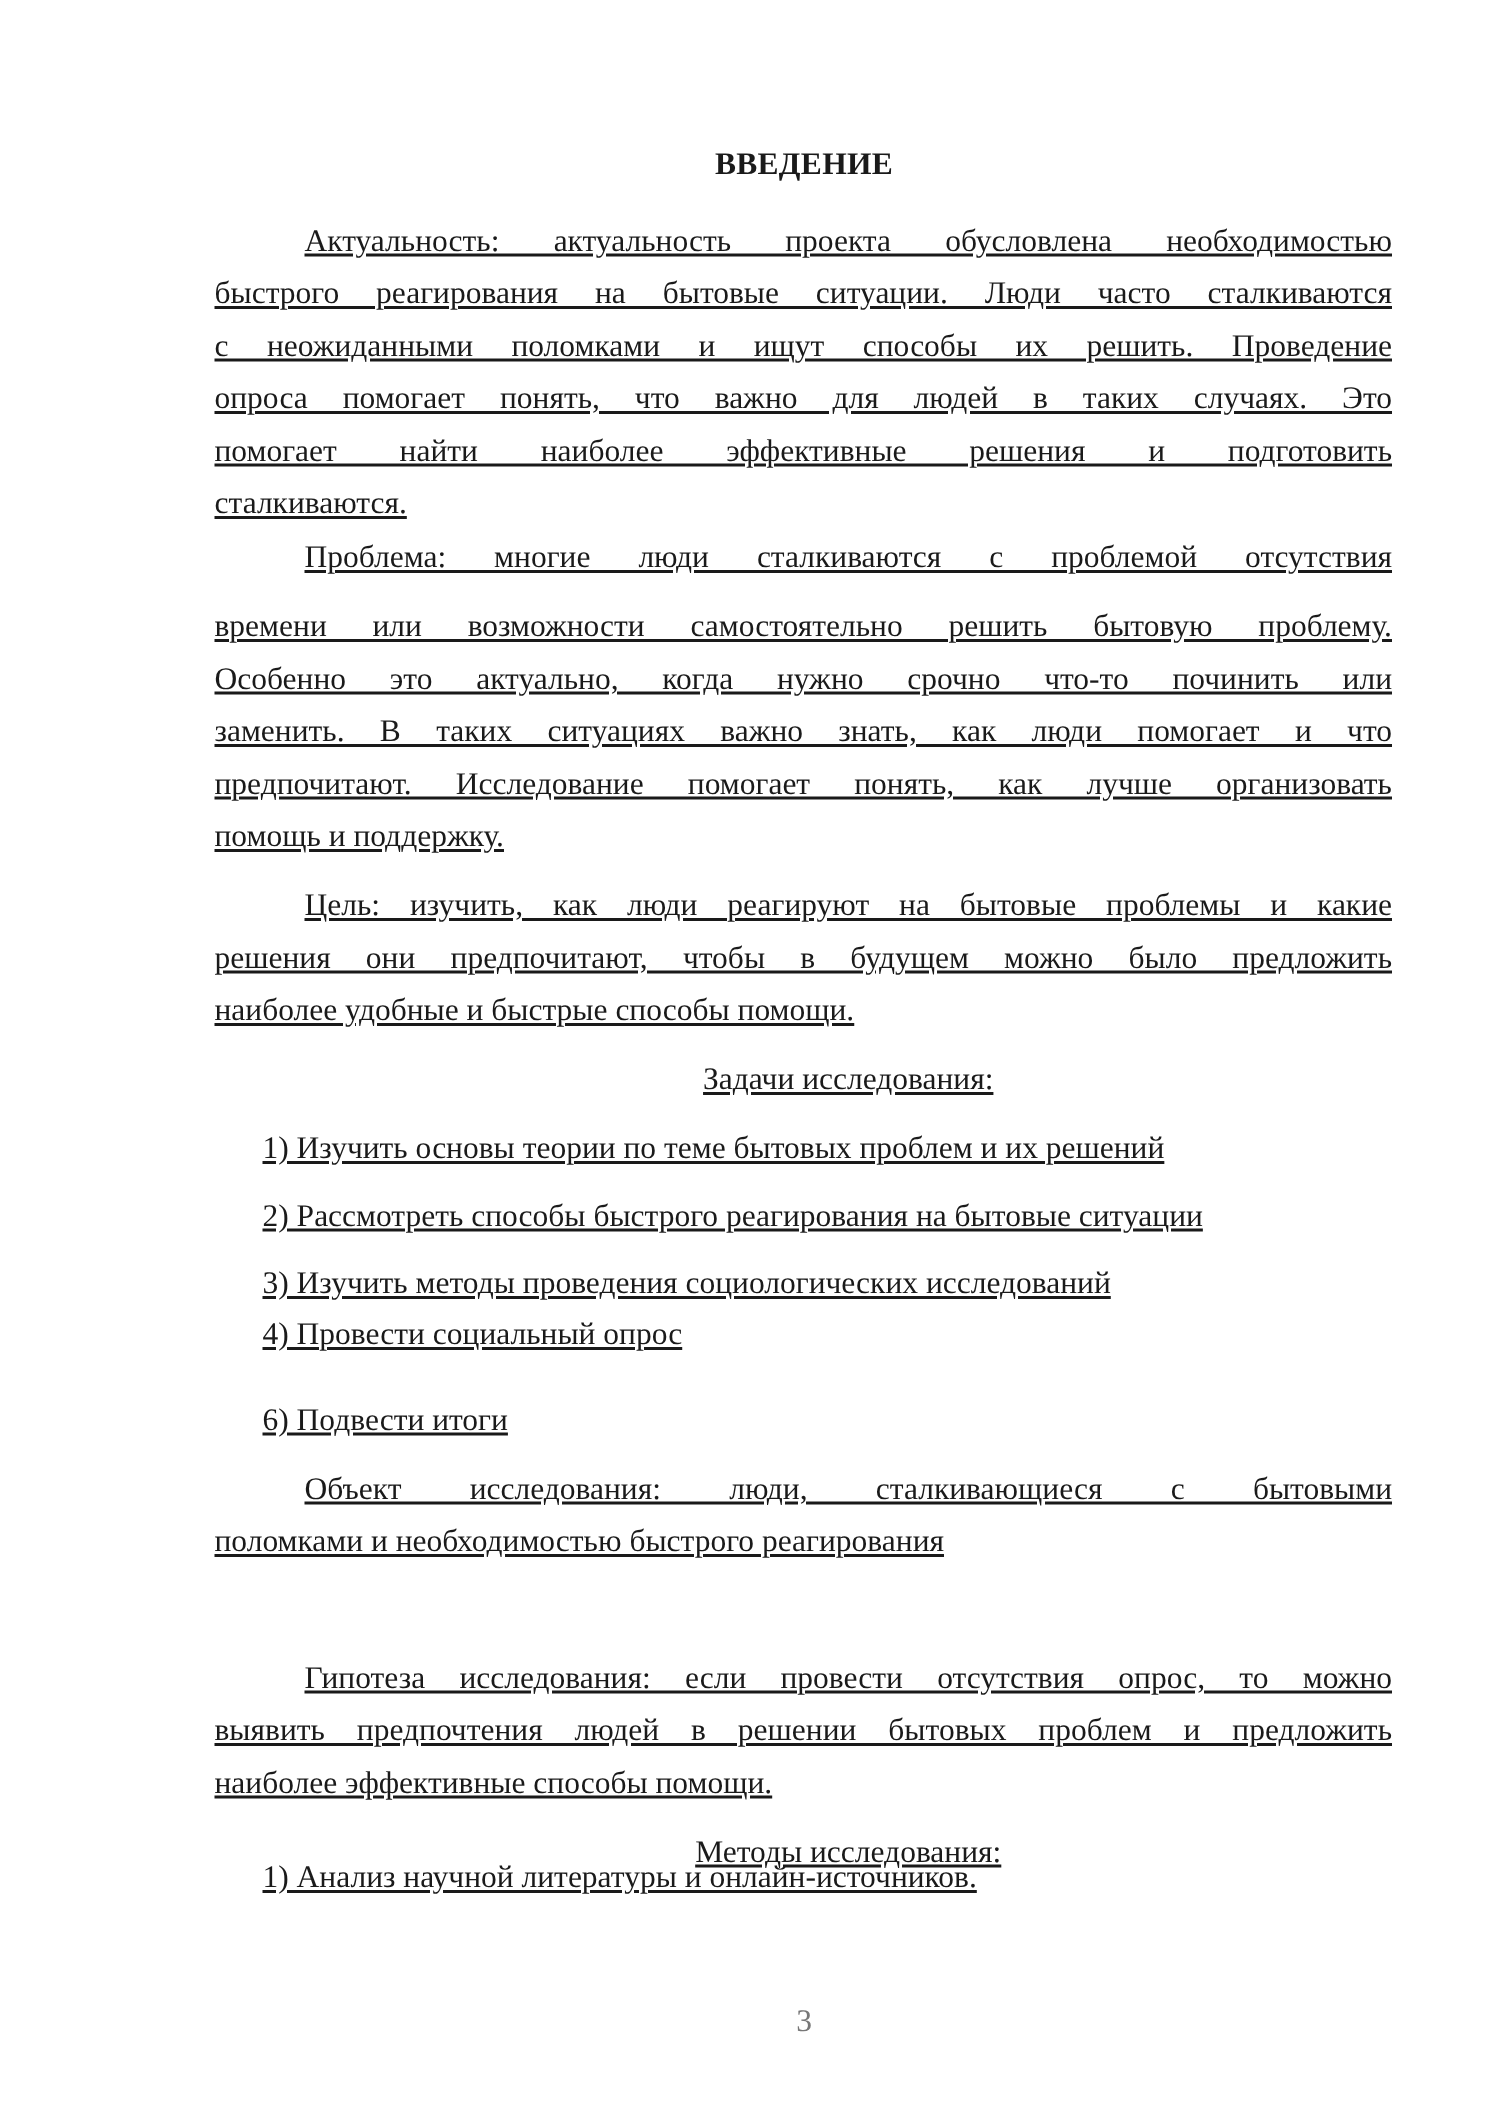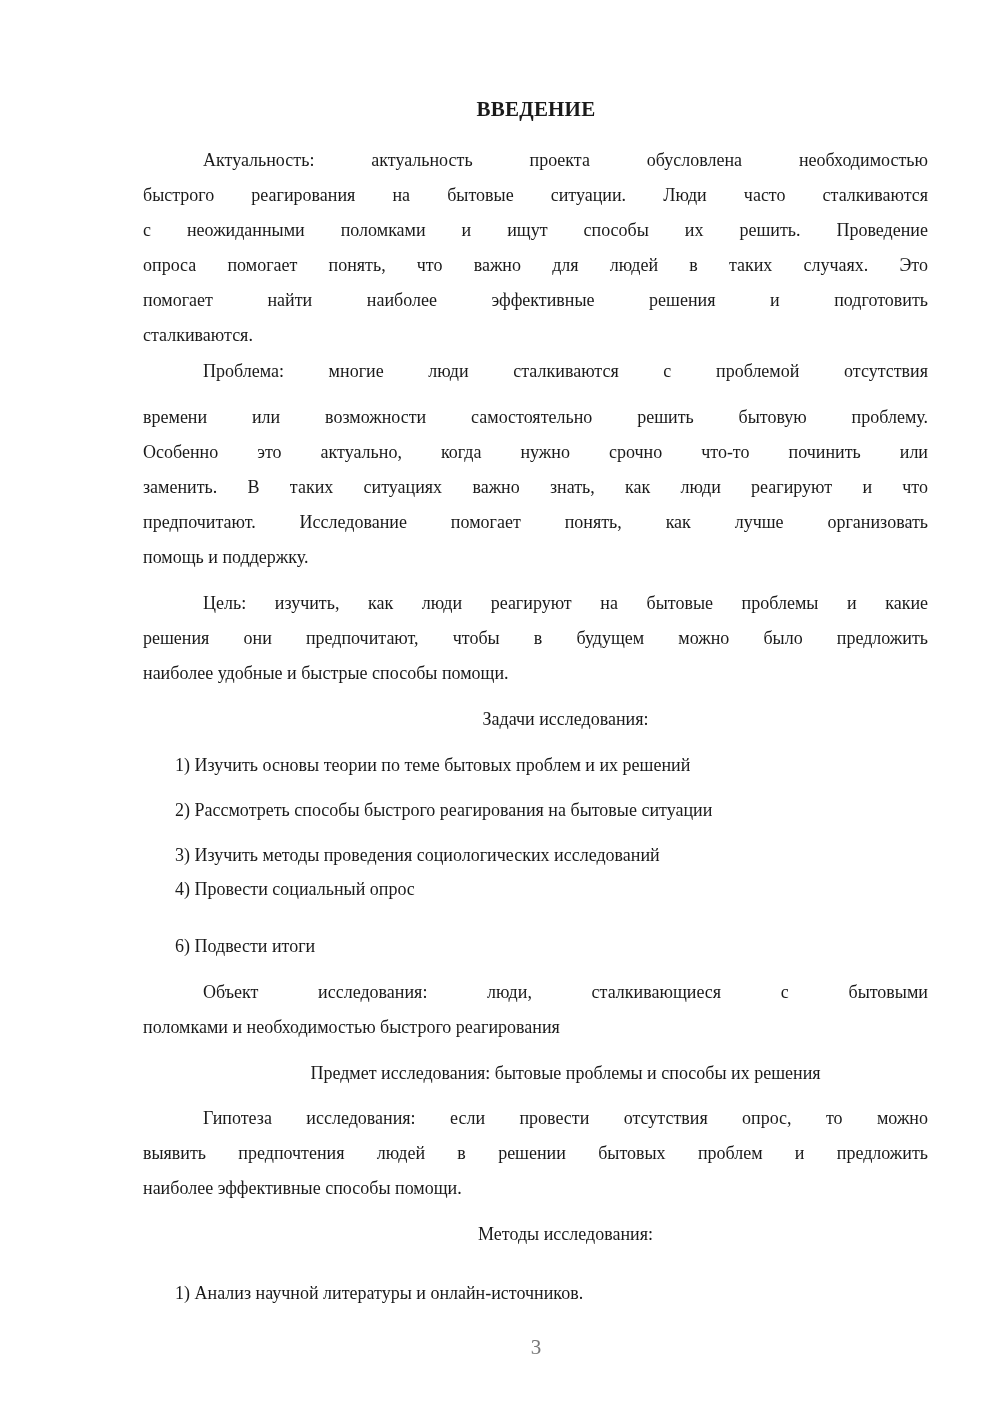--- a/index.html
+++ b/index.html
@@ -29,23 +29,24 @@
       top: 97px;
       text-align: center;
       font-weight: bold;
       font-size: 21px;
       letter-spacing: 0.2px;
     }
     .line {
       position: absolute;
       left: 143px;
       width: 785px;
-      font-size: 18px;
+      font-size: 21px;
       line-height: 26px;
       white-space: nowrap;
+      text-decoration: underline;
     }
     .line.justify {
       text-align: justify;
       text-align-last: justify;
       white-space: normal;
     }
     .line.indent { left: 203px; width: 725px; text-align: center; }
     .line.list { left: 175px; width: 760px; }
     .page-number {
       position: absolute;
@@ -70,21 +71,21 @@
     <div class="line justify" style="top:217px">с неожиданными поломками и ищут способы их решить. Проведение</div>
     <div class="line justify" style="top:252px">опроса помогает понять, что важно для людей в таких случаях. Это</div>
     <div class="line justify" style="top:287px">помогает найти наиболее эффективные решения и подготовить</div>
     <div class="line" style="top:322px">сталкиваются.</div>
   </div>
 
   <div>
     <div class="line indent justify" style="top:358px">Проблема: многие люди сталкиваются с проблемой отсутствия</div>
     <div class="line justify" style="top:404px">времени или возможности самостоятельно решить бытовую проблему.</div>
     <div class="line justify" style="top:439px">Особенно это актуально, когда нужно срочно что-то починить или</div>
-    <div class="line justify" style="top:474px">заменить. В таких ситуациях важно знать, как люди реагируют и что</div>
+    <div class="line justify" style="top:474px">заменить. В таких ситуациях важно знать, как люди помогает и что</div>
     <div class="line justify" style="top:509px">предпочитают. Исследование помогает понять, как лучше организовать</div>
     <div class="line" style="top:544px">помощь и поддержку.</div>
   </div>
 
   <div>
     <div class="line indent justify" style="top:590px">Цель: изучить, как люди реагируют на бытовые проблемы и какие</div>
     <div class="line justify" style="top:625px">решения они предпочитают, чтобы в будущем можно было предложить</div>
     <div class="line" style="top:660px">наиболее удобные и быстрые способы помощи.</div>
   </div>
 
@@ -95,27 +96,26 @@
     <div class="line list" style="top:842px">3) Изучить методы проведения социологических исследований</div>
     <div class="line list" style="top:876px">4) Провести социальный опрос</div>
     <div class="line list" style="top:933px">6) Подвести итоги</div>
   </div>
 
   <div>
     <div class="line indent justify" style="top:979px">Объект исследования: люди, сталкивающиеся с бытовыми</div>
     <div class="line" style="top:1014px">поломками и необходимостью быстрого реагирования</div>
   </div>
 
-  <div class="line indent" style="top:1060px">Предмет исследования: бытовые проблемы и способы их решения</div>
 
   <div>
     <div class="line indent justify" style="top:1105px">Гипотеза исследования: если провести отсутствия опрос, то можно</div>
     <div class="line justify" style="top:1140px">выявить предпочтения людей в решении бытовых проблем и предложить</div>
     <div class="line" style="top:1175px">наиболее эффективные способы помощи.</div>
   </div>
 
   <div>
     <div class="line indent" style="top:1221px">Методы исследования:</div>
-    <div class="line list" style="top:1280px">1) Анализ научной литературы и онлайн-источников.</div>
+    <div class="line list" style="top:1238px">1) Анализ научной литературы и онлайн-источников.</div>
   </div>
 
   <div class="page-number">3</div>
 </div>
 
 </body></html>

